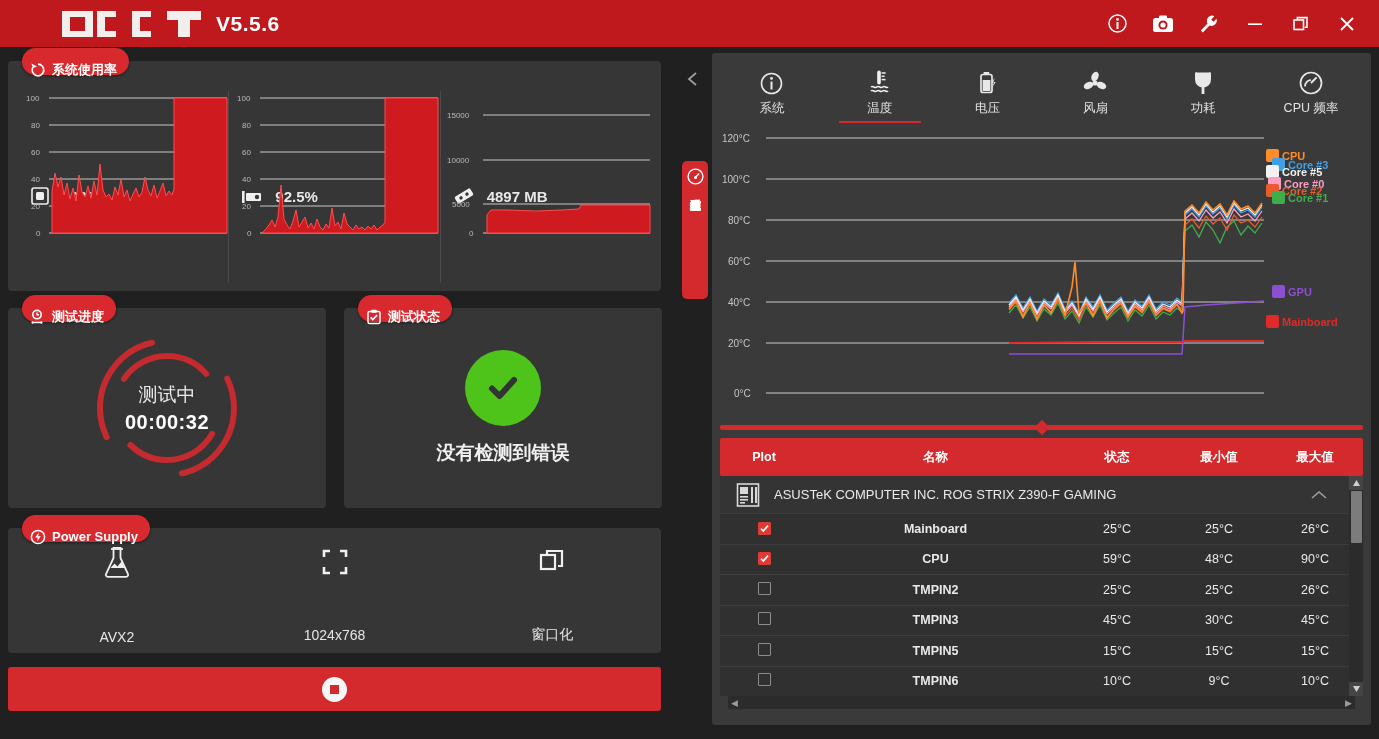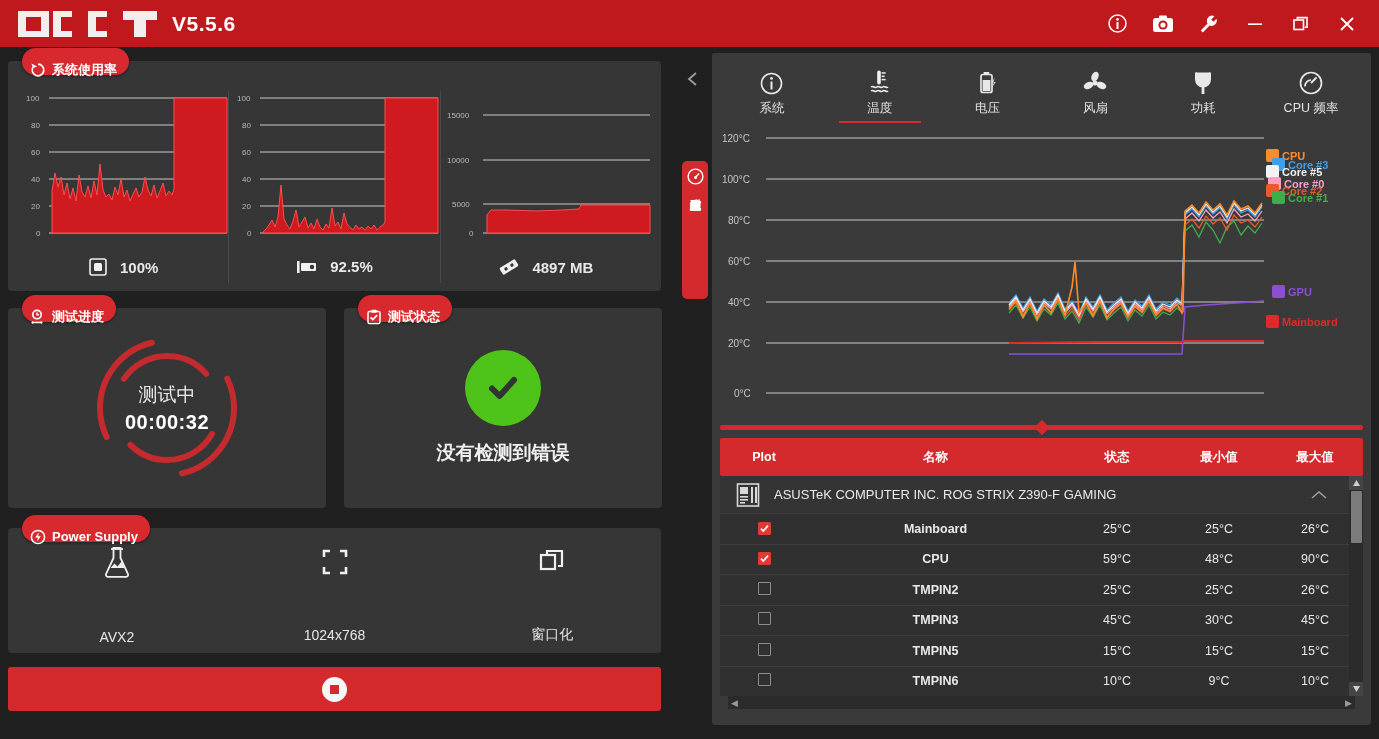--- a/index.html
+++ b/index.html
@@ -8,21 +8,21 @@
     background: #1b1b1b;
     font-family: "Liberation Sans", "DejaVu Sans", sans-serif;
     overflow: hidden;
   }
   #app { position: relative; width: 1379px; height: 739px; background: #202020; }
 
   
   #titlebar {
     position: absolute; left: 0; top: 0; width: 1379px; height: 47px;
     background: #c0191d;
-    display: flex; align-items: center;
+    display: flex; align-items: center; padding-left: 44px;
   }
   #logo-wrap { display: flex; align-items: center; margin-left: 18px; }
   .logo-blocks { display: flex; gap: 4px; }
   .lb { width: 31px; height: 26px; background: #f2eeee; position: relative; }
   .lb.o::after { content: ""; position: absolute; left: 8px; top: 6px; width: 15px; height: 14px; background: #c0191d; }
   .lb.c::after { content: ""; position: absolute; left: 8px; top: 6px; width: 17px; height: 14px; background: #c0191d; }
   .lb.c::before { content: ""; position: absolute; left: 19px; top: 0px; width: 12px; height: 26px; background: #c0191d; }
   .lb.t { width: 34px; }
   .lb.t::after { content: ""; position: absolute; left: 0px; top: 9px; width: 11px; height: 17px; background: #c0191d; }
   .lb.t::before { content: ""; position: absolute; right: 0px; top: 9px; width: 11px; height: 17px; background: #c0191d; }
@@ -38,21 +38,21 @@
     position: absolute; left: 14px; top: -13px; height: 27px;
     background: #d82a2e; border-radius: 14px; display: flex; align-items: center;
     padding: 16px 12px 0 8px; gap: 6px; z-index: 5;
     box-shadow: 0 1px 3px rgba(0,0,0,.45);
   }
   .badge-txt { color: #fff; font-size: 13px; font-weight: bold; white-space: nowrap; }
   .badge svg { display: block; }
 
   #usage-card { position: absolute; left: 0; top: 8px; width: 653px; height: 230px; }
   #usage-charts { display: flex; height: 100%; padding: 30px 10px 8px 10px; }
-  .ucol { flex: 1; display: flex; flex-direction: column; position: relative; }
+  .ucol { flex: 1; display: flex; position: relative; }
   .ucol + .ucol { border-left: 1px solid #4a4a4a; }
   .mini-plot { position: relative; height: 148px; margin: 0 6px; }
   .mini-plot svg { position: absolute; left: 0; top: 0; }
   .ulabel { display: flex; align-items: center; justify-content: center; gap: 12px; margin-top: 18px; }
   .ulabel span { color: #e8e8e8; font-size: 15px; font-weight: bold; }
 
   #progress-card { position: absolute; left: 0; top: 255px; width: 318px; height: 200px; }
   #status-card { position: absolute; left: 336px; top: 255px; width: 318px; height: 200px; }
   #ring-wrap { position: absolute; left: 0; top: 0; width: 100%; height: 100%; display: flex; align-items: center; justify-content: center; }
   #ring-text { position: absolute; text-align: center; }

